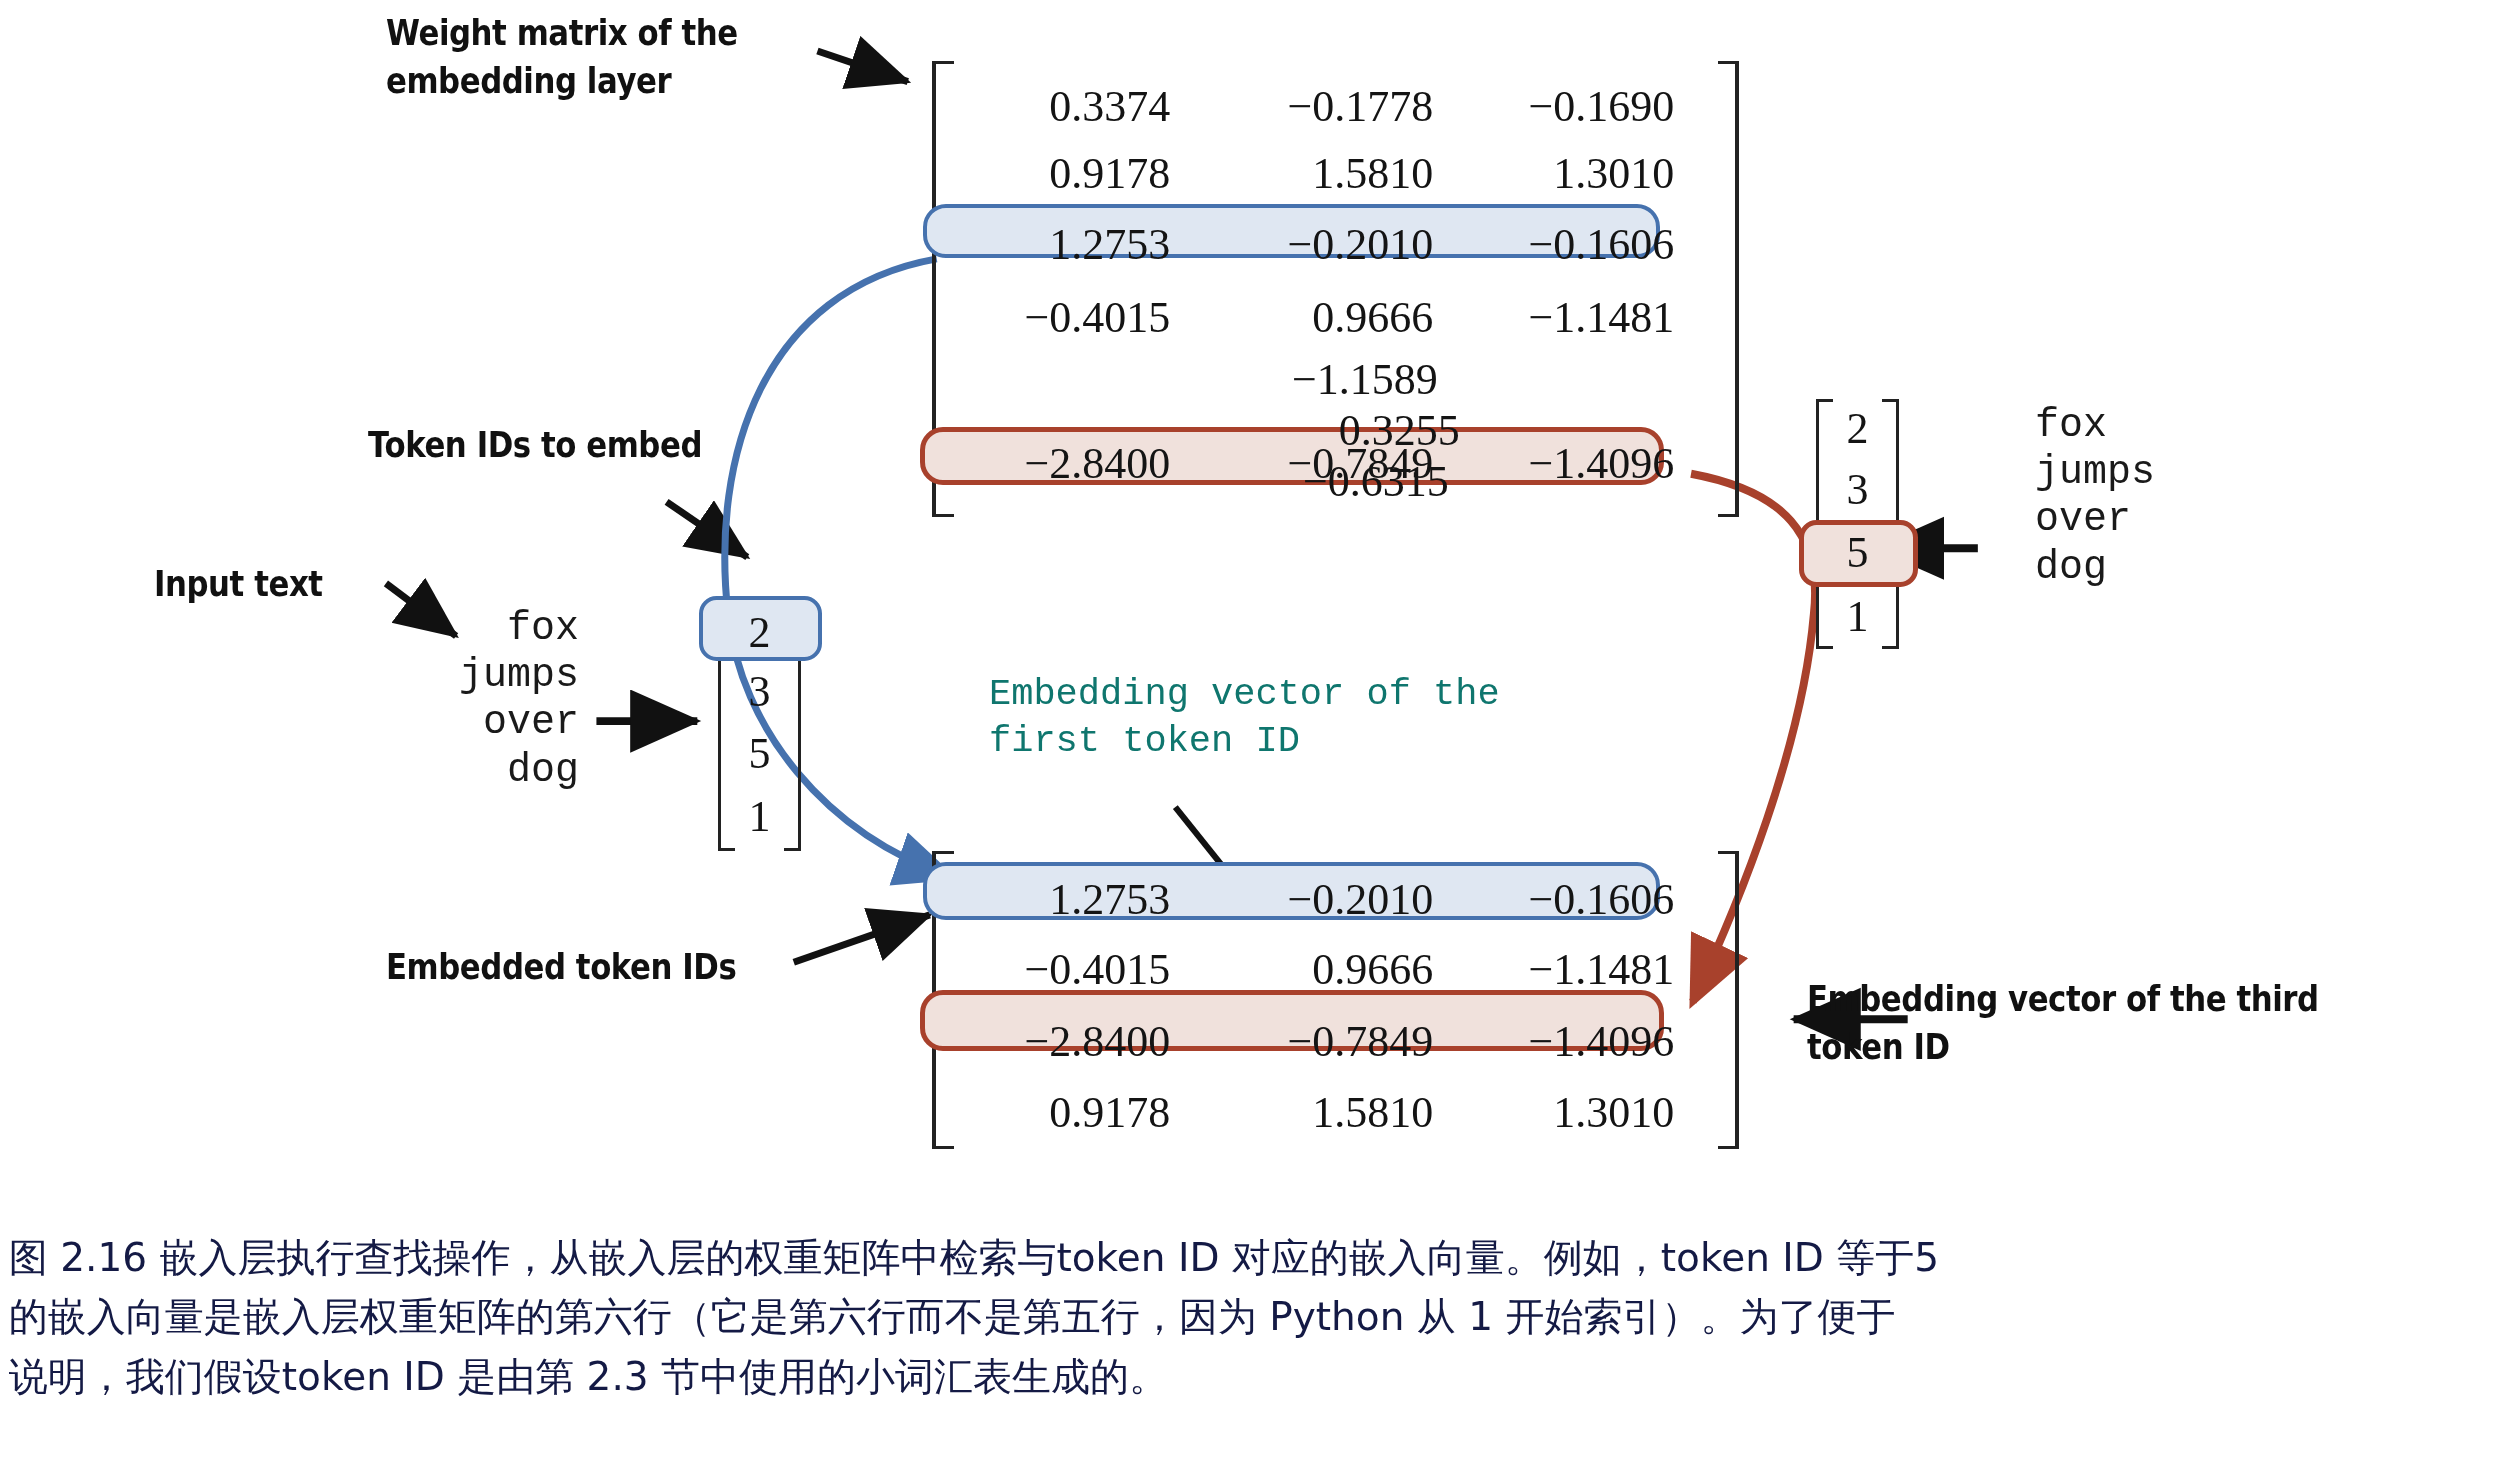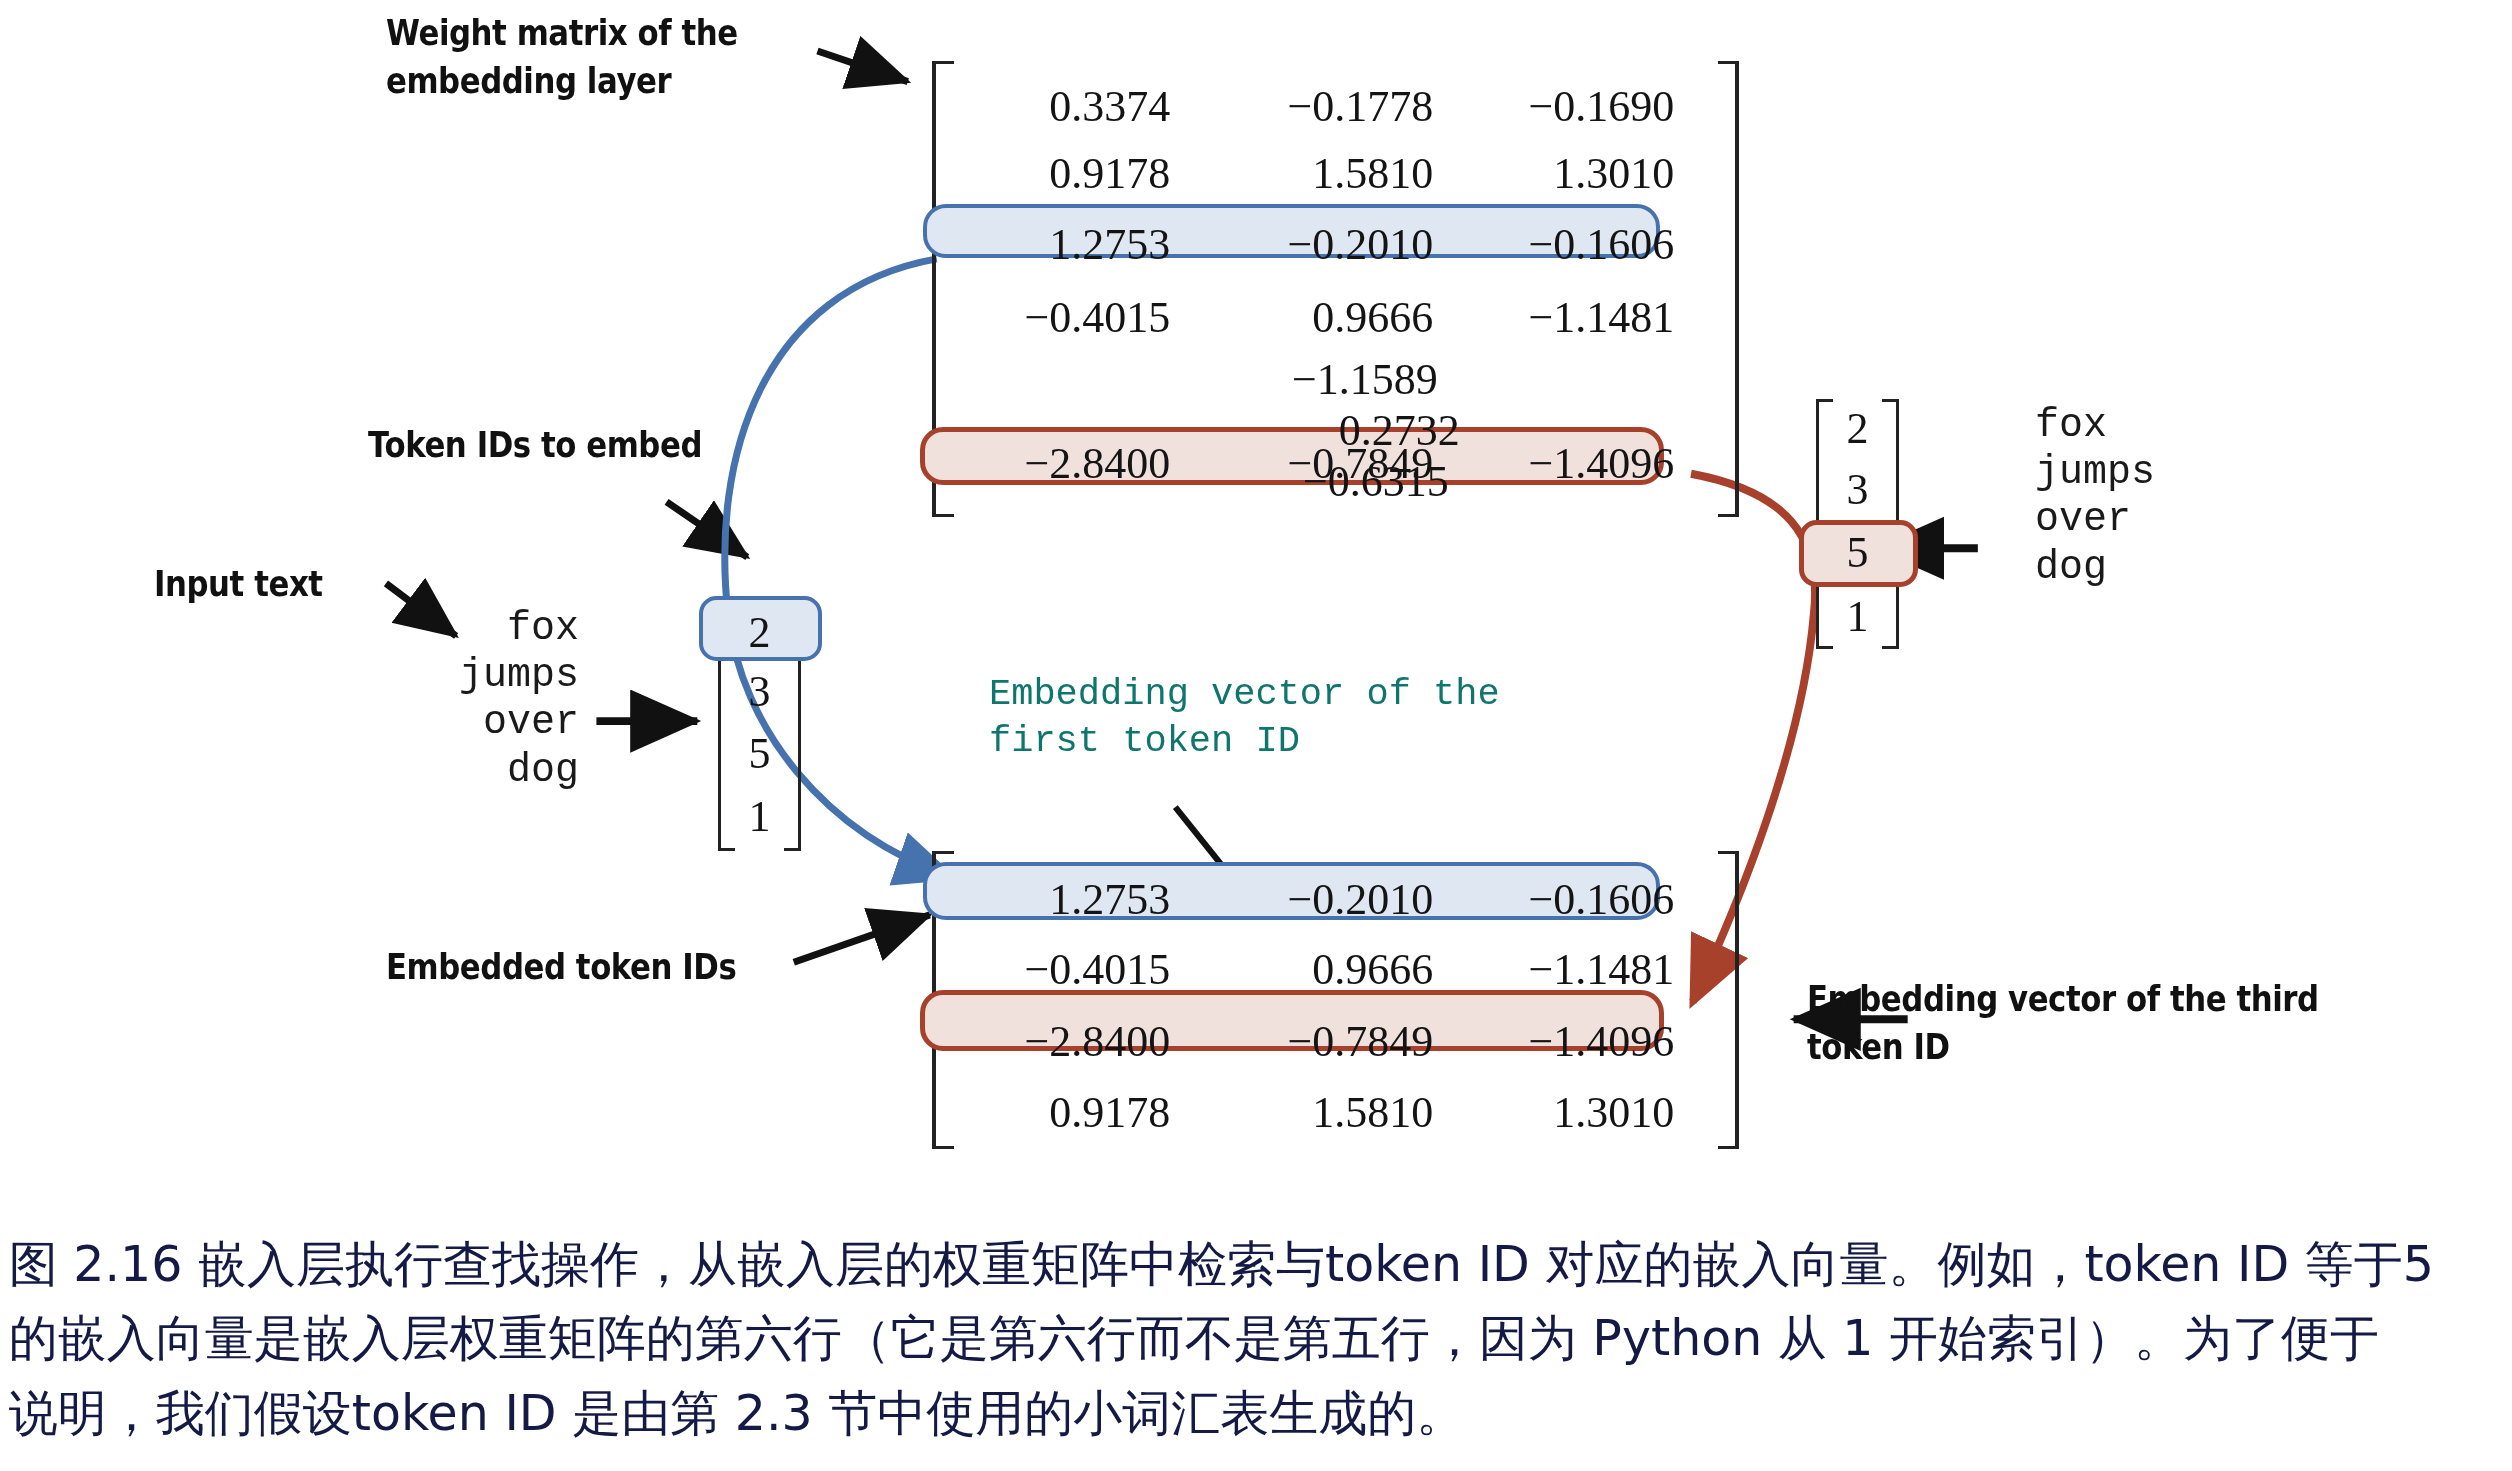--- a/index.html
+++ b/index.html
@@ -103,21 +103,21 @@
   }
   .idrow { height: 49px; line-height: 49px; }
 
   
   .caption {
     position: absolute;
     left: 8.8px;
     top: 1228px;
     width: 2500px;
     font-family: "DejaVu Sans", sans-serif;
-    font-size: 49px;
+    font-size: 39px;
     line-height: 1.52;
     color: #141a45;
     font-weight: 400;
     letter-spacing: 0px;
   }
   svg.overlay {
     position: absolute; left: 0; top: 0;
     width: 2512px; height: 1472px;
     pointer-events: none;
   }
@@ -211,21 +211,21 @@
         <span class="mcell" style="width:263px;">−0.2010</span>
         <span class="mcell" style="width:241px;">−0.1606</span>
       </div>
       <div class="mrow" style="height:74px;">
         <span class="mcell" style="width:219px;">−0.4015</span>
         <span class="mcell" style="width:263px;">0.9666</span>
         <span class="mcell" style="width:241px;">−1.1481</span>
       </div>
       <div class="mrow" style="height:74px;flex-direction:column;">
         <span class="mcell" style="width:219px;">−1.1589</span>
-        <span class="mcell" style="width:263px;">0.2732</span>
+        <span class="mcell" style="width:263px;">0.3255</span>
         <span class="mcell" style="width:241px;">−0.6315</span>
       </div>
       <div class="mrow" style="height:70px;">
         <span class="mcell" style="width:219px;">−2.8400</span>
         <span class="mcell" style="width:263px;">−0.7849</span>
         <span class="mcell" style="width:241px;">−1.4096</span>
       </div>
     </div>
   </div>
 

